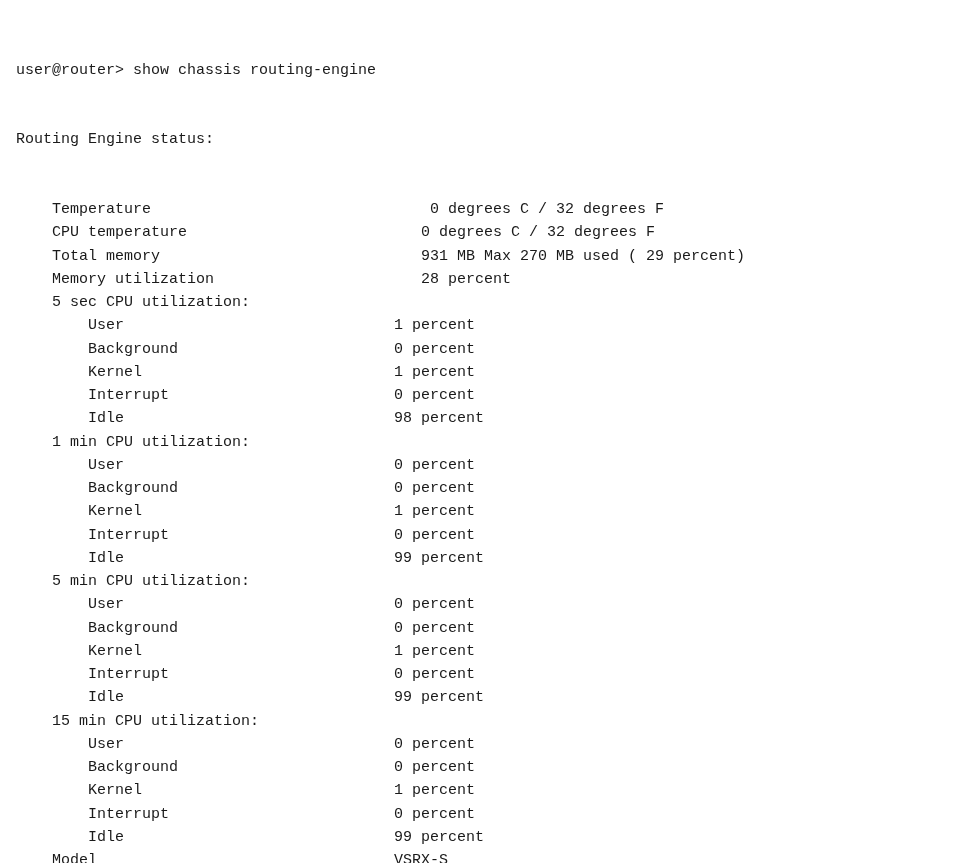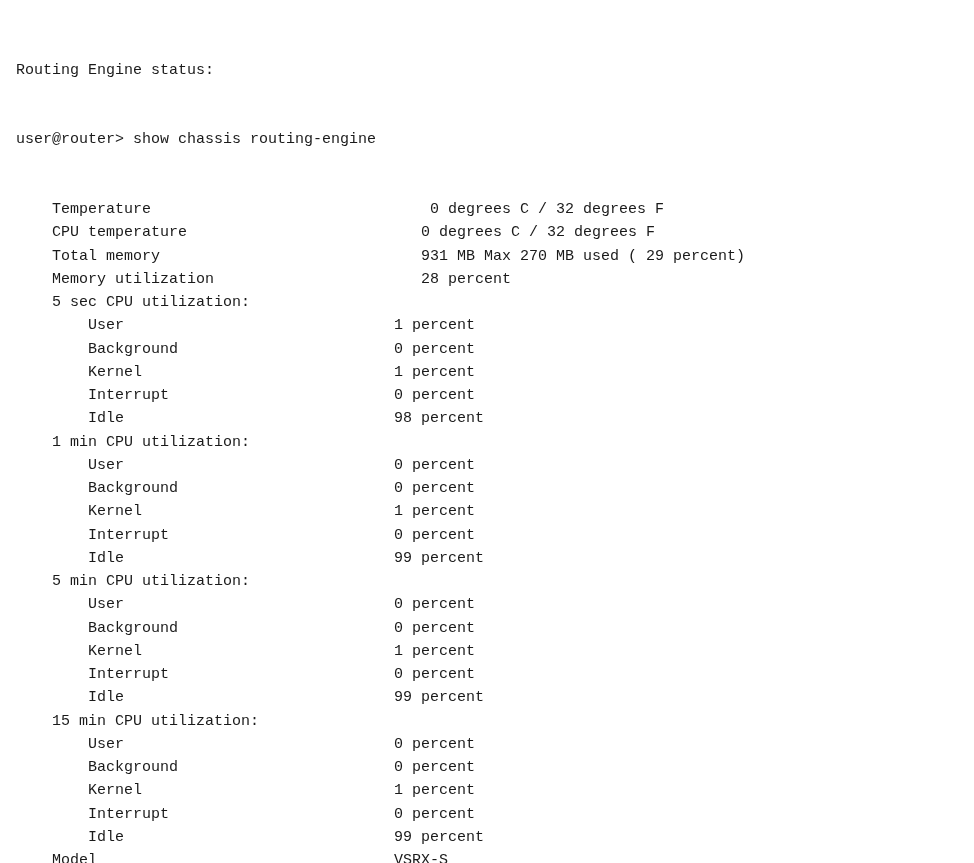--- a/index.html
+++ b/index.html
@@ -20,16 +20,16 @@
 
     .terminal-output {
       white-space: pre;
       line-height: 1.55;
     }
   </style>
 </head>
 <body>
 
 <div class="terminal-output">
+  <div>user@router&gt; show chassis routing-engine</div>
   <div>Routing Engine status:</div>
-  <div>user@router&gt; show chassis routing-engine</div>
   <div id="rows-container"><div>    Temperature                               0 degrees C / 32 degrees F</div><div>    CPU temperature                          0 degrees C / 32 degrees F</div><div>    Total memory                             931 MB Max 270 MB used ( 29 percent)</div><div>    Memory utilization                       28 percent</div><div>    5 sec CPU utilization:</div><div>        User                              1 percent</div><div>        Background                        0 percent</div><div>        Kernel                            1 percent</div><div>        Interrupt                         0 percent</div><div>        Idle                              98 percent</div><div>    1 min CPU utilization:</div><div>        User                              0 percent</div><div>        Background                        0 percent</div><div>        Kernel                            1 percent</div><div>        Interrupt                         0 percent</div><div>        Idle                              99 percent</div><div>    5 min CPU utilization:</div><div>        User                              0 percent</div><div>        Background                        0 percent</div><div>        Kernel                            1 percent</div><div>        Interrupt                         0 percent</div><div>        Idle                              99 percent</div><div>    15 min CPU utilization:</div><div>        User                              0 percent</div><div>        Background                        0 percent</div><div>        Kernel                            1 percent</div><div>        Interrupt                         0 percent</div><div>        Idle                              99 percent</div><div>    Model                                 VSRX-S</div></div>
 </div>
 
 </body></html>

